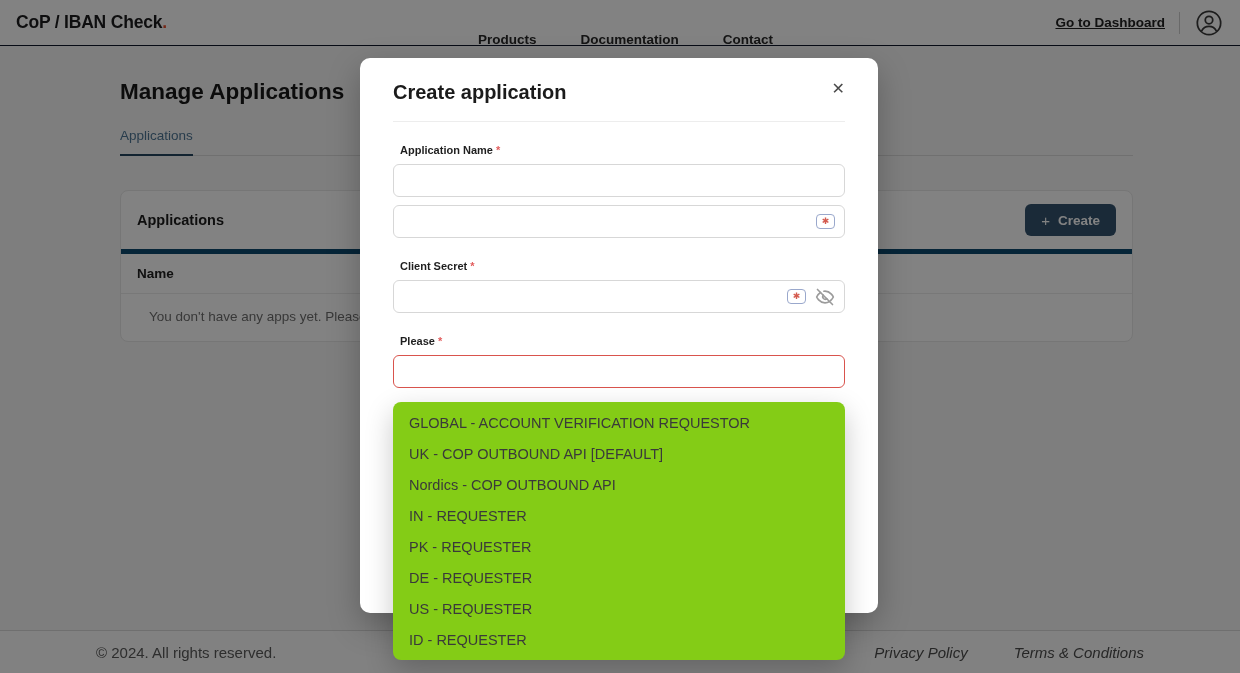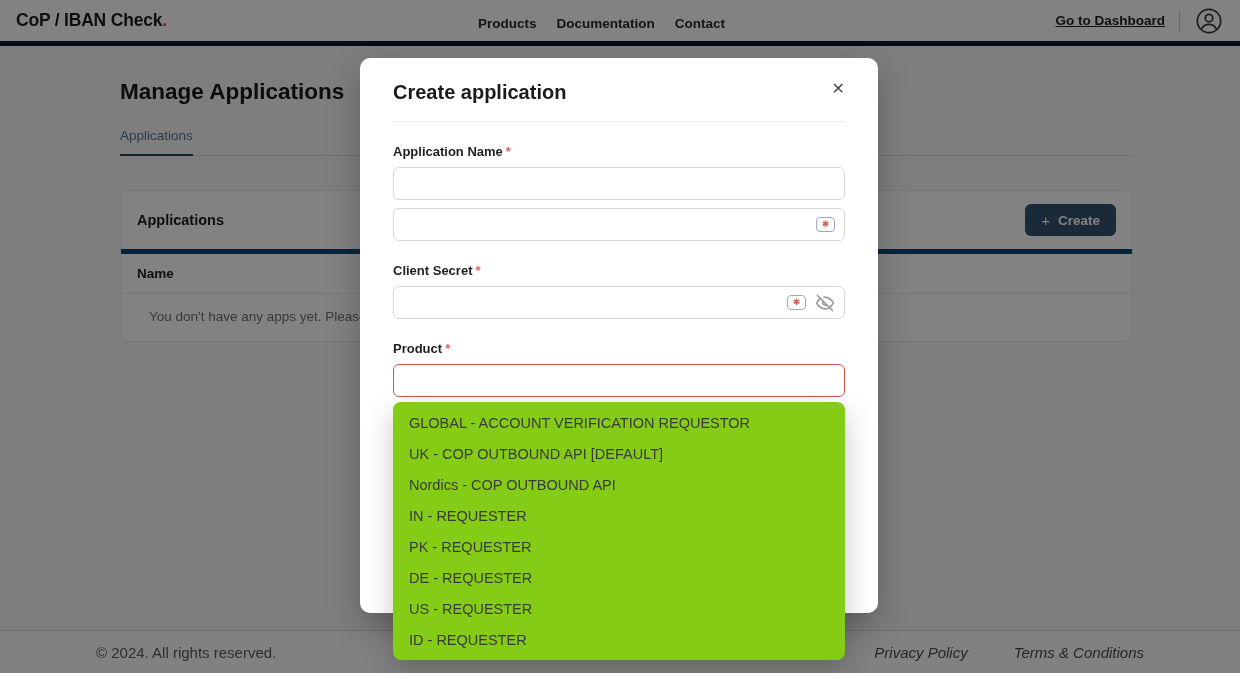--- a/index.html
+++ b/index.html
@@ -16,25 +16,25 @@
     position:relative;
     font-family:"Liberation Sans","DejaVu Sans",sans-serif;
     background:#f7f7f7;
     color:#1c1c1c;
   }
 
   
   .topbar{
     position:relative;height:46px;background:#ffffff;
     display:flex;align-items:center;padding:0 16px;
-    border-bottom:5px solid #0f172a;
+    border-bottom:1px solid #0f172a;
   }
   .logo{font-size:17.5px;font-weight:800;letter-spacing:-0.2px;color:#1d1d1f;}
   .logo .dot{color:var(--accent-orange);}
-  .topnav{position:absolute;left:478px;top:0;height:46px;display:flex;align-items:center;gap:20px;}
+  .topnav{position:absolute;left:478px;top:16px;height:46px;display:flex;align-items:center;gap:44px;}
   .topnav .navlink{font-size:13.5px;font-weight:700;color:#2a2a2a;cursor:pointer;}
   .top-right{margin-left:auto;display:flex;align-items:center;gap:14px;}
   .dash-link{font-size:13.5px;font-weight:700;color:#222;cursor:pointer;text-decoration:underline;}
   .vdivider{width:1px;height:22px;background:#cfcfcf;}
   .avatar{width:30px;height:30px;display:flex;align-items:center;justify-content:center;cursor:pointer;}
 
   
   .main{padding:33px 107px 0 120px;}
   .page-title{font-size:22.5px;font-weight:800;color:#181818;}
   .tabbar{margin-top:21px;border-bottom:1px solid #dcdcdc;}
@@ -76,21 +76,21 @@
     position:absolute;left:360px;top:58px;width:518px;height:555px;
     background:#ffffff;border-radius:10px;z-index:20;
     box-shadow:0 12px 32px rgba(0,0,0,0.25);
     padding:0 33px;
   }
   .modal-header{padding-top:23px;display:flex;}
   .modal-title{font-size:20px;font-weight:800;color:#1b1b1b;}
   .modal-close{margin-left:auto;font-size:16px;color:#4a4a4a;cursor:pointer;line-height:1;}
   .modal-divider{margin-top:17px;border-bottom:1px solid #ededed;}
 
-  .field-label{margin-top:22px;font-size:13px;font-weight:700;color:#1f1f1f;}
+  .field-label{margin-top:22px;font-size:11px;font-weight:700;color:#1f1f1f;margin-left:7px;}
   .field-label .req{color:var(--required-red);margin-left:3px;}
   .input-wrap{position:relative;margin-top:8px;}
   .text-input{
     width:100%;height:33px;border:1px solid #d7d7d7;border-radius:6px;
     padding:0 10px;font-size:13.5px;font-family:inherit;color:#222;background:#fff;outline:none;
   }
   .input-icons{position:absolute;right:10px;top:0;height:33px;display:flex;align-items:center;gap:9px;}
   .autofill-icon{
     width:19px;height:15px;border:1.5px solid #9AA8CC;border-radius:4px;
     display:flex;align-items:center;justify-content:center;
@@ -192,21 +192,21 @@
         <svg width="20" height="20" viewBox="0 0 24 24" fill="none" stroke="#9b9b9b" stroke-width="2" stroke-linecap="round" stroke-linejoin="round">
           <path d="M3 3l18 18"></path>
           <path d="M10.6 5.1A9.8 9.8 0 0 1 12 5c7 0 10 7 10 7a13.2 13.2 0 0 1-3.2 4.2"></path>
           <path d="M6.6 6.6A12.9 12.9 0 0 0 2 12s3 7 10 7a9.9 9.9 0 0 0 5.4-1.6"></path>
           <path d="M9.9 9.9a3 3 0 0 0 4.2 4.2"></path>
         </svg>
       </span>
     </span>
   </div>
 
-  <div class="field-label"><span>Product</span><span class="req">*</span></div>
+  <div class="field-label"><span>Please</span><span class="req">*</span></div>
   <div class="select-box"></div>
 </div>
 
 <div class="dropdown">
   <div class="dd-option">GLOBAL - ACCOUNT VERIFICATION REQUESTOR</div>
   <div class="dd-option">UK - COP OUTBOUND API [DEFAULT]</div>
   <div class="dd-option">Nordics - COP OUTBOUND API</div>
   <div class="dd-option">IN - REQUESTER</div>
   <div class="dd-option">PK - REQUESTER</div>
   <div class="dd-option">DE - REQUESTER</div>

